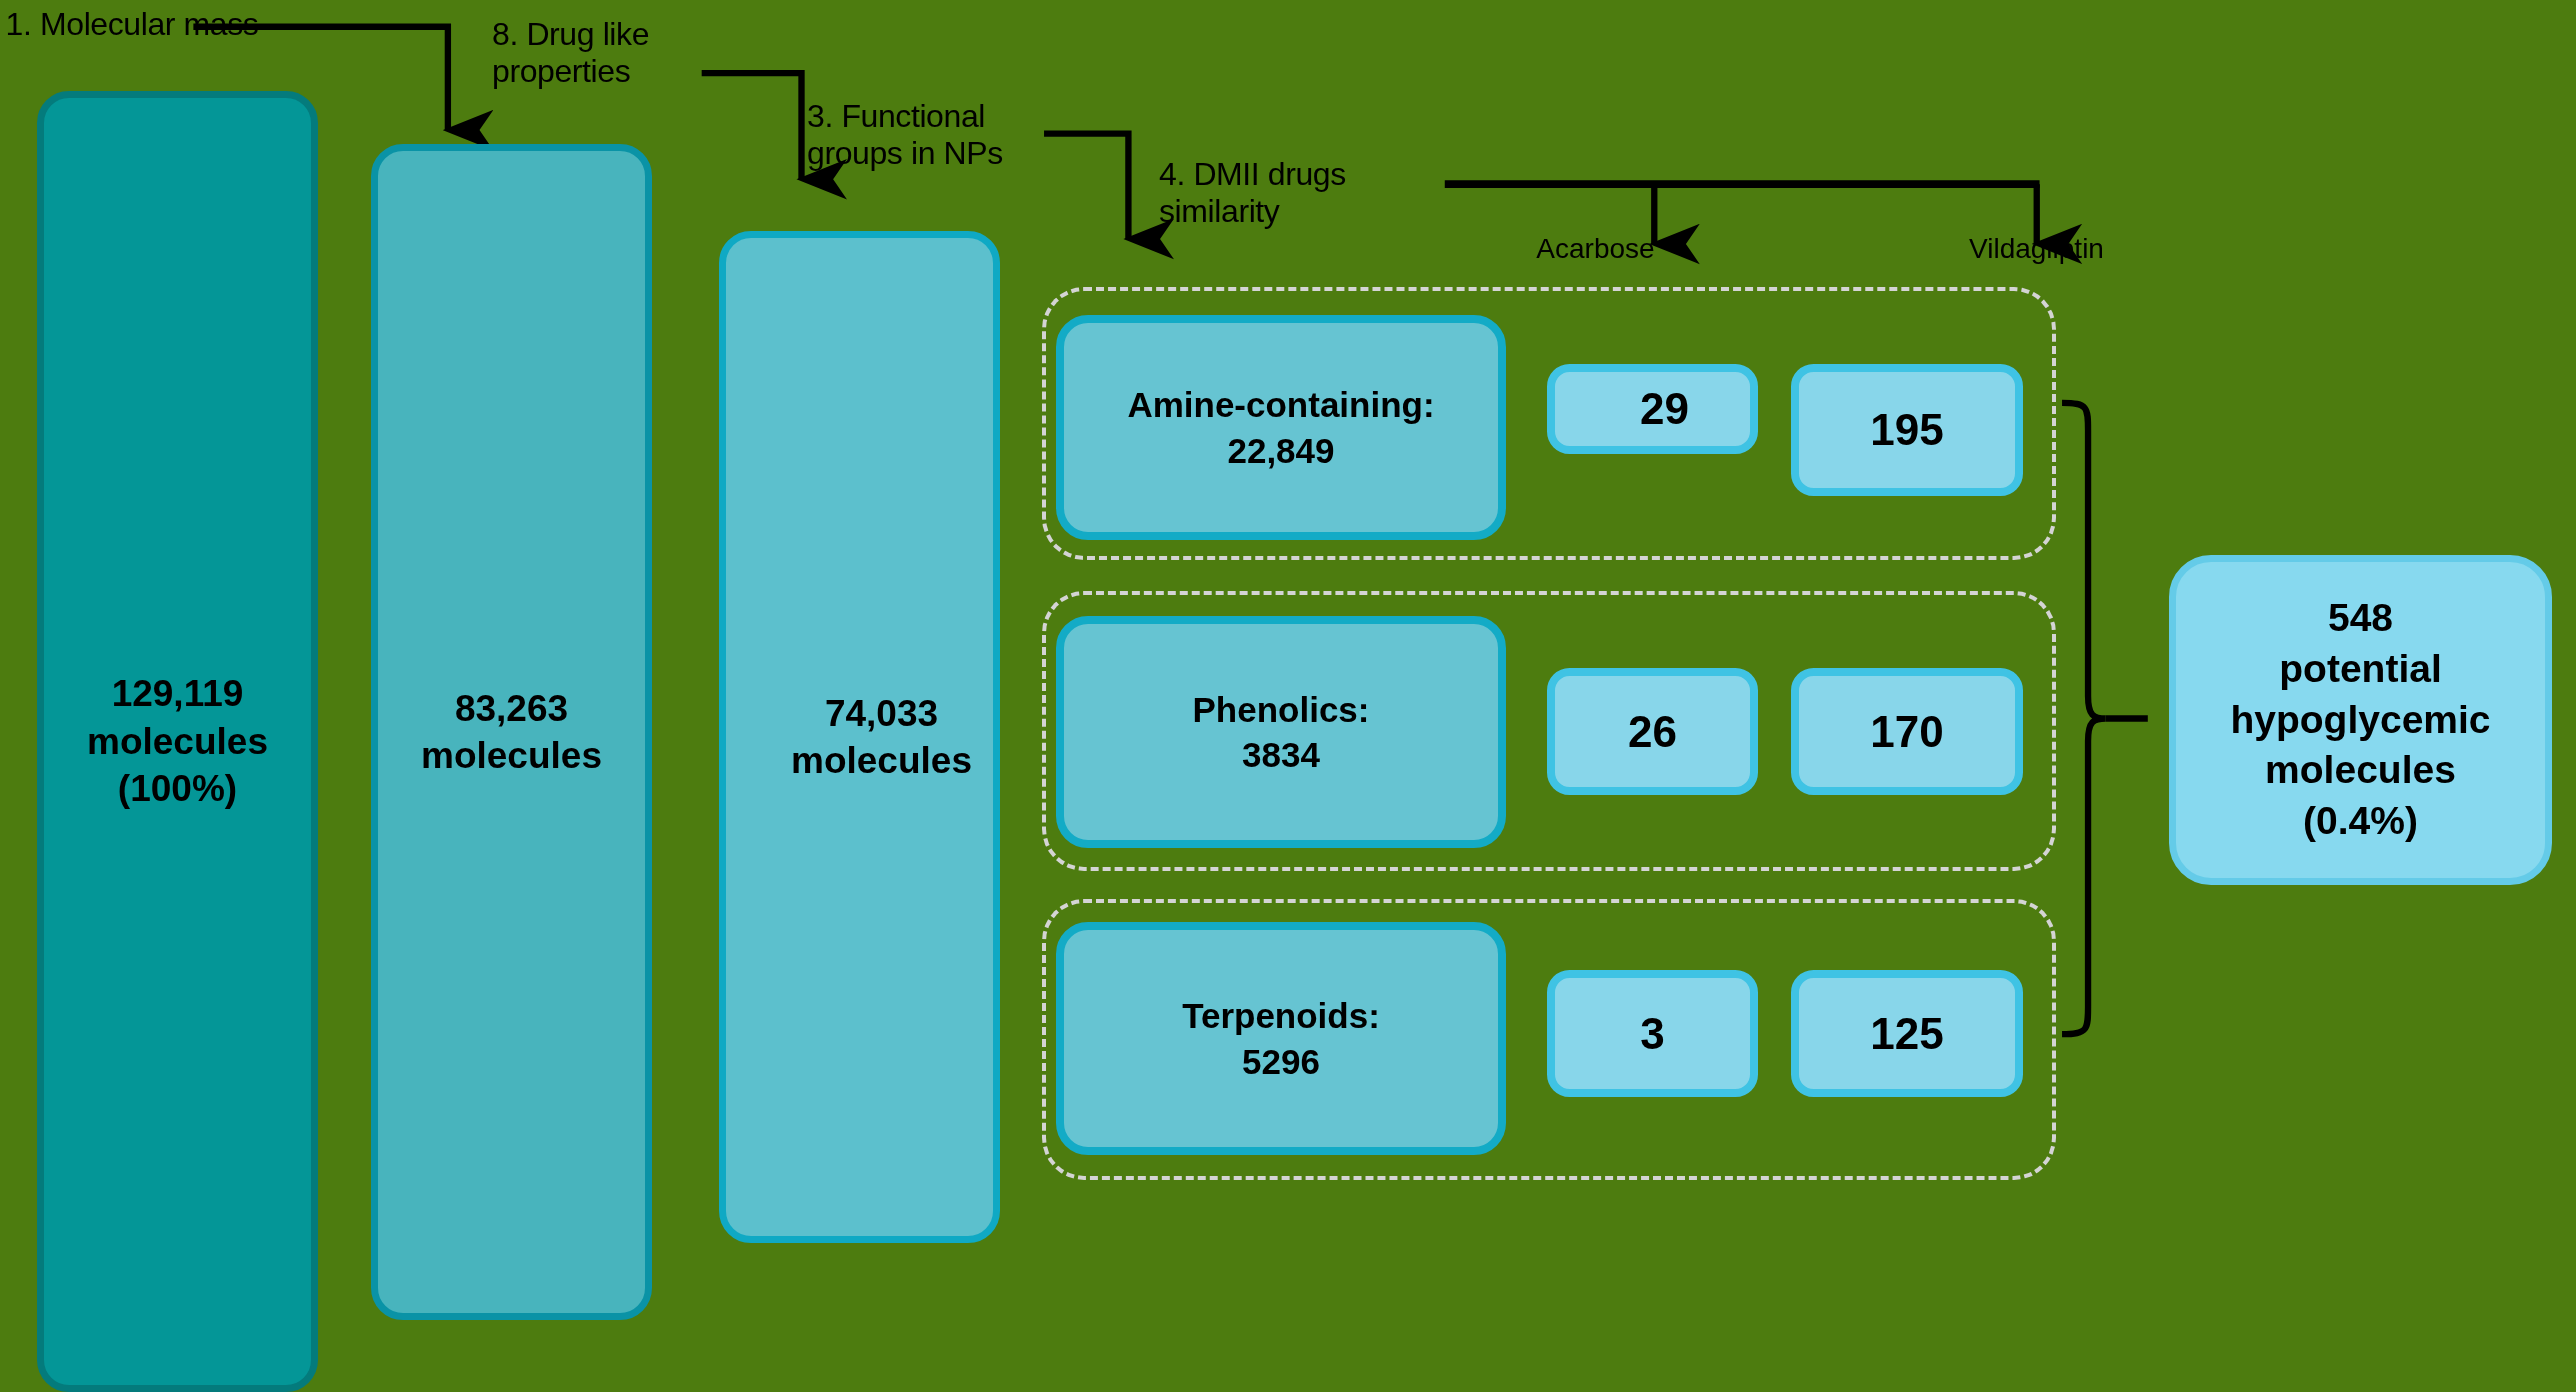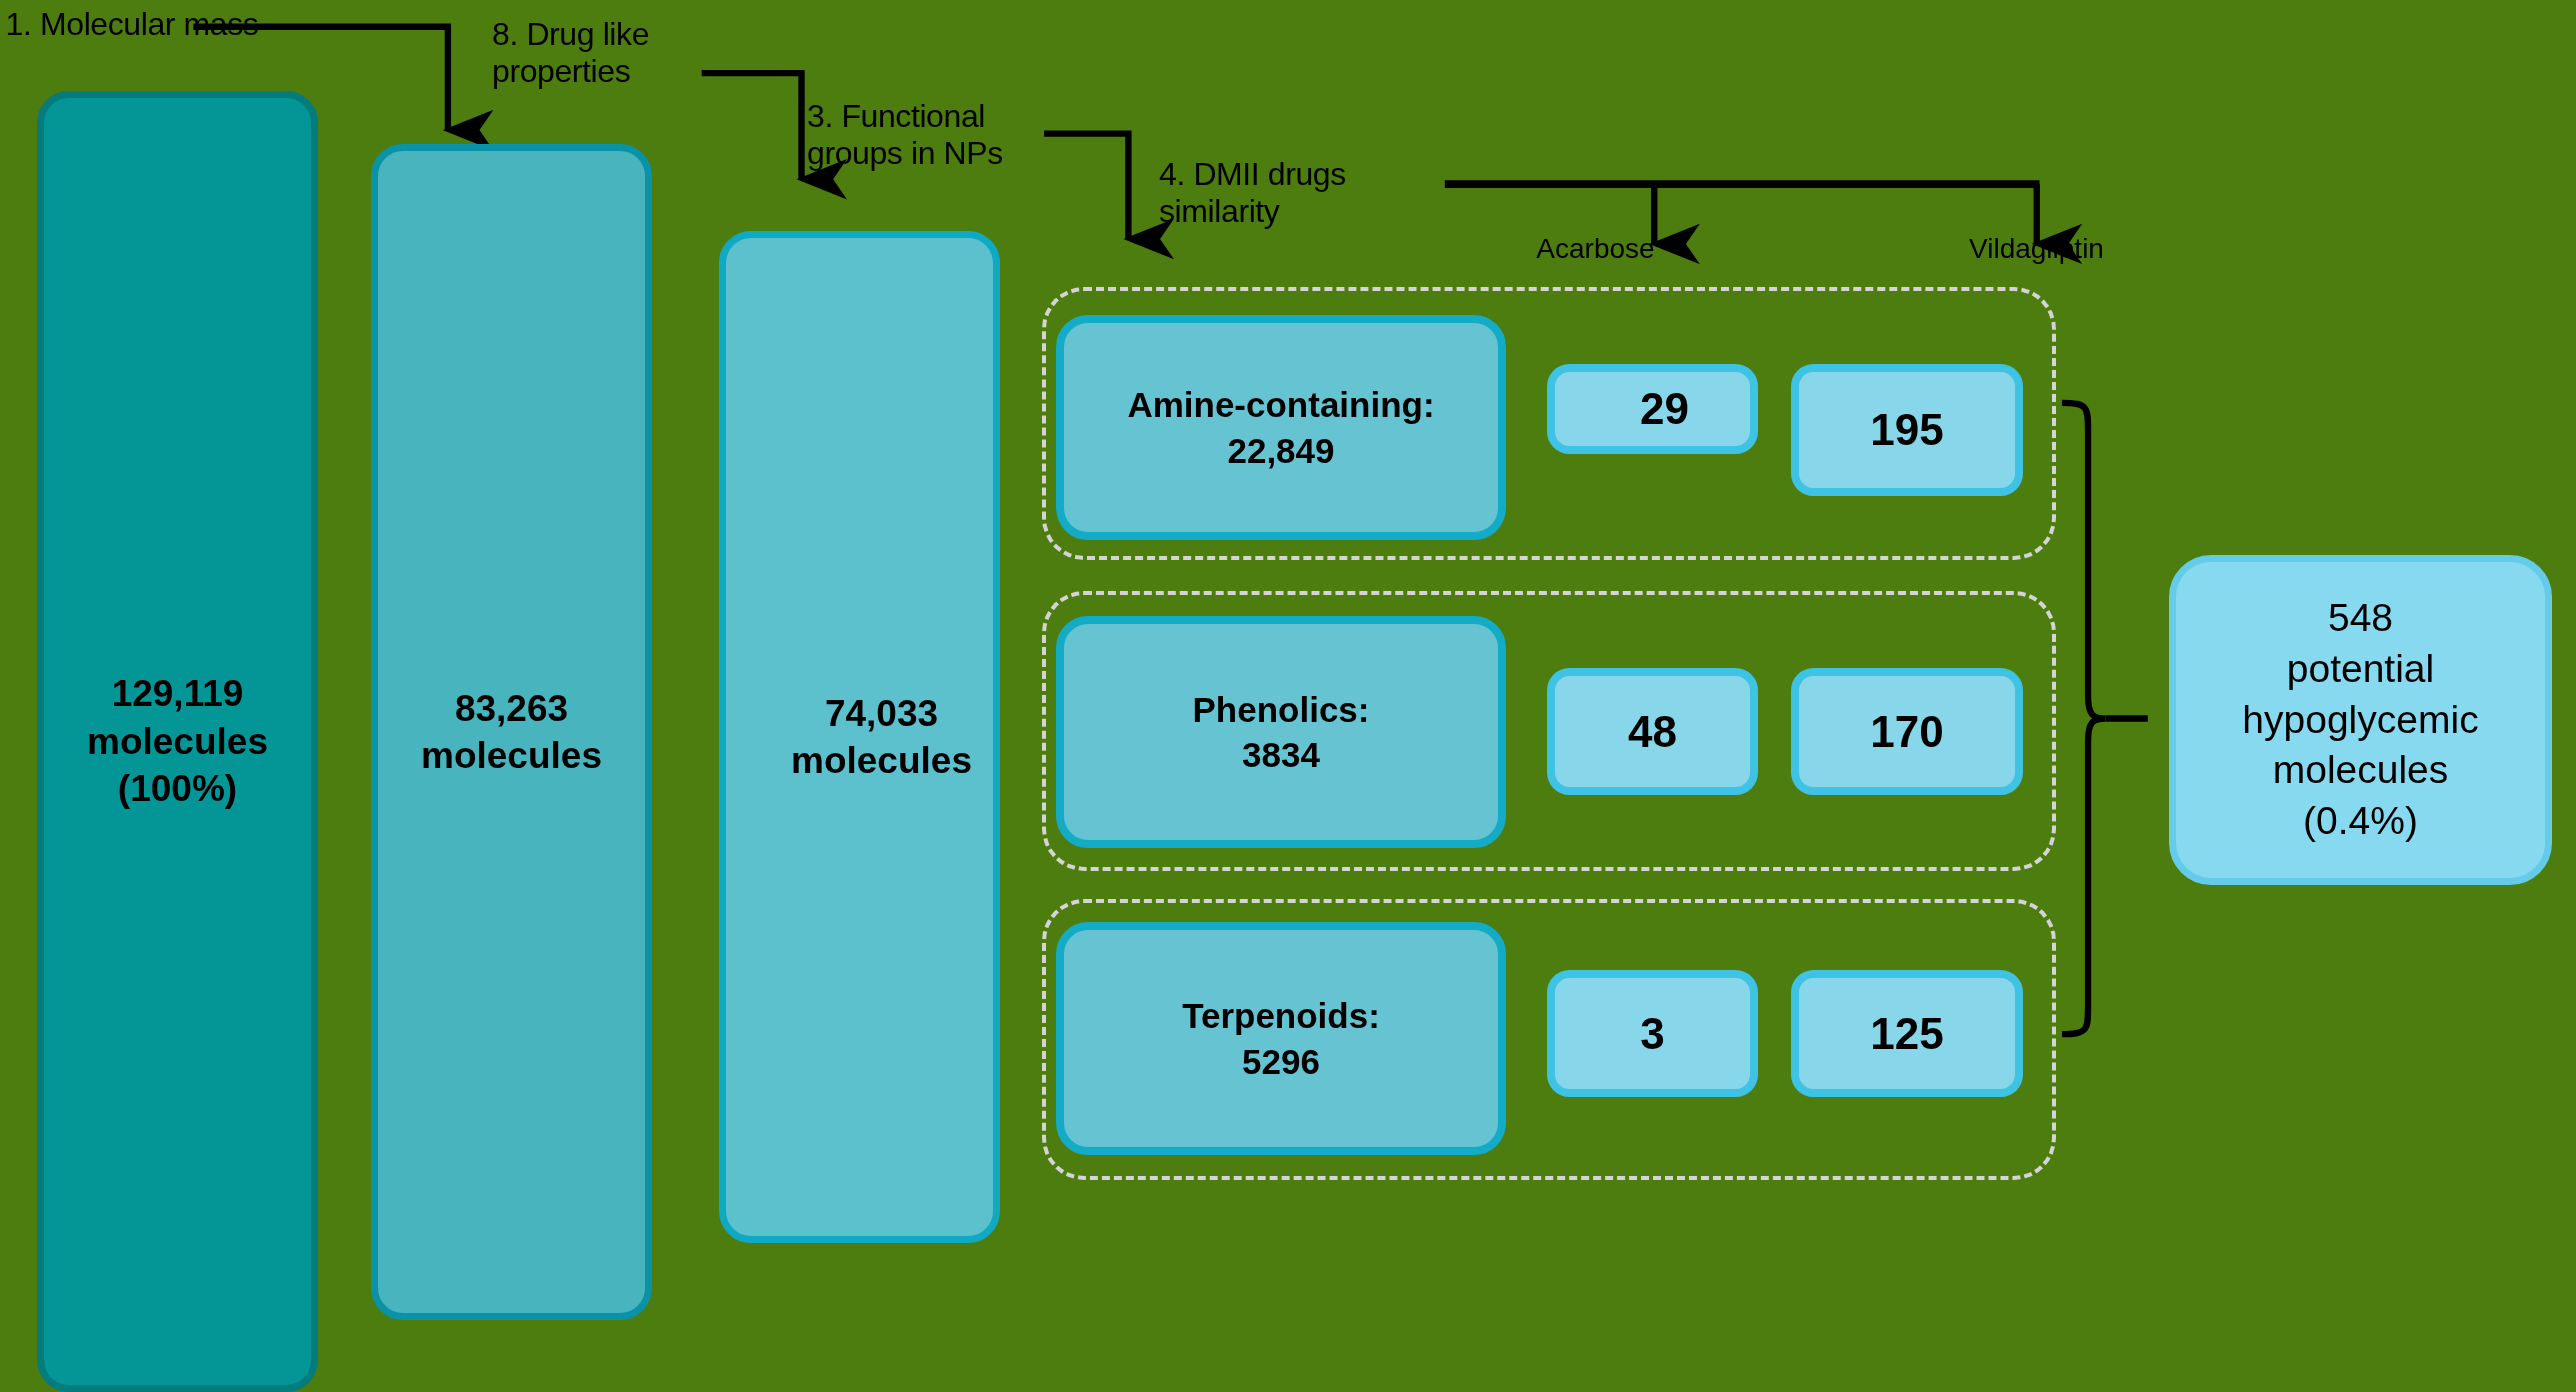--- a/index.html
+++ b/index.html
@@ -121,21 +121,21 @@
     position: absolute;
     box-sizing: border-box;
     background: #87d9ef;
     border: 7px solid #64cbe8;
     border-radius: 42px;
     display: flex;
     align-items: center;
     justify-content: center;
     text-align: center;
     color: #000000;
-    font-weight: normal;
+    font-weight: bold;
     font-size: 39px;
     line-height: 1.3;
     white-space: pre-line;
   }
 
   svg.overlay {
     position: absolute;
     left: 0;
     top: 0;
     width: 2576px;
@@ -196,21 +196,21 @@
 
   <div class="group-box" style="left:1042px; top:287px; width:1014px; height:273px;"></div>
   <div class="class-box" style="left:1056px; top:315px; width:450px; height:225px;">Amine-containing:
 22,849</div>
   <div class="count-box" style="left:1547px; top:364px; width:211px; height:90px;padding-left:24px;">29</div>
   <div class="count-box" style="left:1791px; top:364px; width:232px; height:132px;">195</div>
 
   <div class="group-box" style="left:1042px; top:591px; width:1014px; height:280px;"></div>
   <div class="class-box" style="left:1056px; top:616px; width:450px; height:232px;">Phenolics:
 3834</div>
-  <div class="count-box" style="left:1547px; top:668px; width:211px; height:127px;">48</div>
+  <div class="count-box" style="left:1547px; top:668px; width:211px; height:127px;">26</div>
   <div class="count-box" style="left:1791px; top:668px; width:232px; height:127px;">170</div>
 
   <div class="group-box" style="left:1042px; top:899px; width:1014px; height:281px;"></div>
   <div class="class-box" style="left:1056px; top:922px; width:450px; height:233px;">Terpenoids:
 5296</div>
   <div class="count-box" style="left:1547px; top:970px; width:211px; height:127px;">3</div>
   <div class="count-box" style="left:1791px; top:970px; width:232px; height:127px;">125</div>
 
   <div class="result-box" style="left:2169px; top:555px; width:383px; height:330px;">548
 potential

